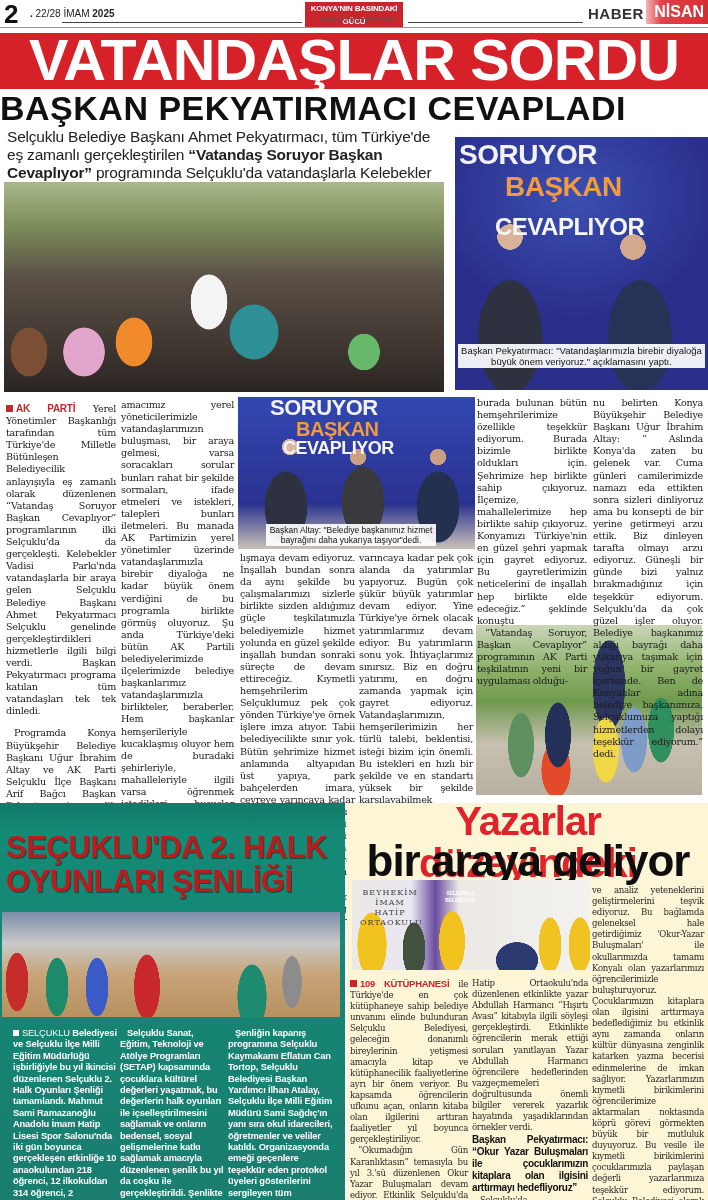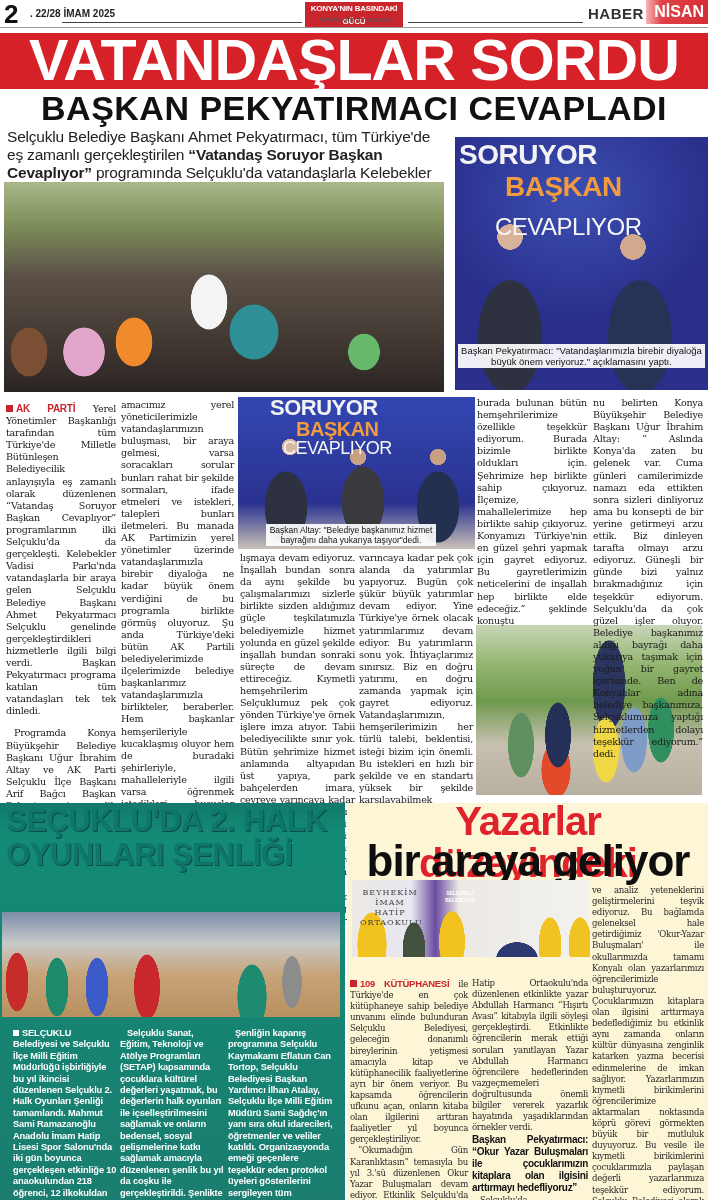--- a/index.html
+++ b/index.html
@@ -2,51 +2,51 @@
 <html><head>
 <meta charset="utf-8">
 <style>
 *{box-sizing:border-box;margin:0;padding:0}
 body{width:708px;height:1200px;background:#fff;font-family:"DejaVu Serif",serif;overflow:hidden;position:relative;color:#1a1a1a}
 .abs{position:absolute}
 
 .mast{left:0;top:0;width:708px;height:28px;background:#fff}
 .pnum{left:4px;top:0;font:900 26px/28px "Liberation Sans",sans-serif;color:#111}
 .pdate{left:30px;top:8px;font:700 10px/12px "Liberation Sans",sans-serif;color:#222}
-.pdate b{font-weight:700}
+.pdate b{font-weight:400}
 .mrule{top:22px;height:1px;background:#444}
 .slogan{left:305px;top:2px;width:98px;height:25px;background:#c8252d;color:#fff;font:700 8px/13px "Liberation Sans",sans-serif;text-align:center;letter-spacing:-.2px}
 .url{left:320px;top:15px;font:8px/10px "Liberation Sans",sans-serif;color:#555}
 .haber{left:588px;top:5px;font:900 15px/18px "Liberation Sans",sans-serif;color:#333;letter-spacing:.5px}
 .imza{left:646px;top:0;width:62px;height:24px;background:linear-gradient(90deg,#f4b4b6 0%,#e14148 25%,#d62d35 100%);color:#fff;font:900 16px/24px "Liberation Sans",sans-serif;text-align:right;padding-right:4px}
 
 .redband{left:0;top:33px;width:708px;height:56px;background:#d62129}
 .h1{left:0;top:30px;width:708px;text-align:center;font:900 58px/60px "Liberation Sans",sans-serif;color:#fff;letter-spacing:-1px;transform:scaleX(1.02)}
-.h2{left:0;top:88px;width:708px;text-align:center;font:900 34px/40px "Liberation Sans",sans-serif;color:#111;letter-spacing:.5px}
+.h2{left:0;top:88px;width:708px;text-align:left;font:900 34px/40px "Liberation Sans",sans-serif;color:#111;letter-spacing:.5px}
 .lede{left:7px;top:128px;width:440px;font:15.5px/18px "Liberation Sans",sans-serif;color:#222;letter-spacing:-.2px}
 .lede b{font-weight:900}
 
 .photo{overflow:hidden}
 .ph-crowd{left:4px;top:182px;width:440px;height:210px;background:
  radial-gradient(ellipse 30px 45px at 205px 120px,#f4f4f4 60%,transparent 62%),
  radial-gradient(ellipse 40px 45px at 250px 150px,#2e8f96 60%,transparent 62%),
  radial-gradient(ellipse 30px 40px at 130px 160px,#f08a2a 60%,transparent 62%),
  radial-gradient(ellipse 34px 40px at 80px 170px,#e2a6cd 60%,transparent 62%),
  radial-gradient(ellipse 30px 40px at 25px 170px,#7a4f34 60%,transparent 62%),
  radial-gradient(ellipse 26px 30px at 360px 170px,#67b86a 60%,transparent 62%),
  linear-gradient(180deg,#a8b88a 0%,#7e8f5a 20%,#5a5046 45%,#3e3530 80%,#2b2522 100%)}
 .ph-stage1{left:455px;top:137px;width:253px;height:253px;background:
  radial-gradient(ellipse 45px 80px at 55px 200px,#2d3140 70%,transparent 72%),
  radial-gradient(ellipse 45px 80px at 185px 200px,#263357 70%,transparent 72%),
  radial-gradient(circle 14px at 55px 100px,#d8b39a 90%,transparent 92%),
  radial-gradient(circle 14px at 178px 110px,#d3a98e 90%,transparent 92%),
  radial-gradient(ellipse 140px 120px at 120px 60px,#3b4fb0,#2a2f8c)}
 .stxt{font:900 28px/28px "Liberation Sans",sans-serif;color:#f3f3f6;letter-spacing:-.5px}
 .stxt.o{color:#f29a3f}
-.stxt.t{font-weight:400;font-size:24px;color:#f5f5f5}
+.stxt.t{font-weight:700;font-size:24px;color:#f5f5f5}
 .caption{background:rgba(255,255,255,.92);font:9.5px/11px "Liberation Sans",sans-serif;color:#111;text-align:center;padding:1px 3px}
 .ph-stage2{left:238px;top:397px;width:237px;height:152px;background:
  radial-gradient(ellipse 30px 50px at 48px 110px,#2d3140 70%,transparent 72%),
  radial-gradient(ellipse 30px 50px at 125px 105px,#3a3a3e 70%,transparent 72%),
  radial-gradient(ellipse 30px 50px at 200px 110px,#24304f 70%,transparent 72%),
  radial-gradient(circle 9px at 52px 50px,#d7b79f 90%,transparent 92%),
  radial-gradient(circle 9px at 120px 60px,#caa084 90%,transparent 92%),
  radial-gradient(circle 9px at 200px 60px,#caa084 90%,transparent 92%),
  linear-gradient(180deg,#3347b2,#2a3290 70%,#c9c1b8 100%)}
 .ph-park{left:476px;top:625px;width:226px;height:170px;background:
@@ -60,37 +60,37 @@
  linear-gradient(180deg,#c9d6b8 0%,#8fb36b 25%,#6f9a4e 45%,#c7c0b0 70%,#b8b0a0 100%)}
 
 .col{font:9.6px/12.1px "DejaVu Serif",serif;color:#1c1c1c;text-align:justify;letter-spacing:-.25px}
 .col p{margin:0;text-indent:8px}
 .col p.noind{text-indent:0}
 .kicker{color:#c8252d;font:900 10px/12px "Liberation Sans",sans-serif}
 .sq{display:inline-block;width:7px;height:7px;background:#c8252d;margin-right:3px;vertical-align:0}
 .subhd{font:900 11.2px/12.5px "Liberation Sans",sans-serif;color:#111;margin:2px 0 2px 8px;text-indent:0;letter-spacing:.2px}
 
 .green{left:0;top:803px;width:345px;height:397px;background:linear-gradient(180deg,#127a6a 0%,#138b76 8%,#1a7d70 100%)}
-.ghead{left:6px;top:804px;width:340px;font:900 31px/34px "Liberation Sans",sans-serif;color:#0f766e;text-shadow:1px 1px 0 #0c4f45;letter-spacing:-.5px}
+.ghead{left:6px;top:831px;width:340px;font:900 31px/34px "Liberation Sans",sans-serif;color:#b91c1c;text-shadow:1px 1px 0 #0c4f45;letter-spacing:-.5px}
 .ph-folk{left:2px;top:912px;width:338px;height:105px;background:
  radial-gradient(ellipse 14px 36px at 15px 70px,#c62c2a 80%,transparent 82%),
  radial-gradient(ellipse 14px 36px at 55px 75px,#1d8b6b 80%,transparent 82%),
  radial-gradient(ellipse 14px 36px at 95px 75px,#3b5bc8 80%,transparent 82%),
  radial-gradient(ellipse 16px 40px at 145px 75px,#c8282c 80%,transparent 82%),
  radial-gradient(ellipse 18px 40px at 250px 85px,#1e8a70 80%,transparent 82%),
  radial-gradient(ellipse 12px 32px at 290px 70px,#8c8c8c 80%,transparent 82%),
  linear-gradient(180deg,#7c8ca8 0%,#c9c9c9 30%,#c7a377 60%,#b89160 100%)}
 .gcol{font:700 9.3px/11.4px "Liberation Sans",sans-serif;color:#fff;letter-spacing:-.15px}
 .gcol p{margin:0;text-indent:7px}
-.gcol .kick{color:#fff;font-weight:700}
+.gcol .kick{color:#fff;font-weight:400}
 
 .yellow{left:347px;top:803px;width:361px;height:397px;background:#fdf6d6}
 .yh1{left:348px;top:800px;width:360px;text-align:center;font:900 40px/42px "Liberation Sans",sans-serif;color:#e0222a;letter-spacing:-1px}
 .yh2{left:348px;top:838px;width:360px;text-align:center;font:900 44px/46px "Liberation Sans",sans-serif;color:#0e0e0e;letter-spacing:-1px}
-.ph-kids{left:352px;top:880px;width:238px;height:77px;background:
+.ph-kids{left:352px;top:880px;width:238px;height:90px;background:
  radial-gradient(ellipse 18px 40px at 20px 65px,#f2c21f 80%,transparent 82%),
  radial-gradient(ellipse 14px 34px at 62px 70px,#41513e 80%,transparent 82%),
  radial-gradient(ellipse 16px 38px at 100px 62px,#f2c21f 80%,transparent 82%),
  radial-gradient(ellipse 26px 22px at 165px 80px,#2b3a70 80%,transparent 82%),
  radial-gradient(ellipse 14px 34px at 198px 65px,#f0c323 80%,transparent 82%),
  radial-gradient(ellipse 14px 34px at 228px 65px,#f0c323 80%,transparent 82%),
  linear-gradient(90deg,#ece9e5 0%,#e8e6f0 25%,#6a4ca0 35%,#ece9e5 45%,#f3f2ef 100%)}
 .ycol{font:8.6px/11.1px "DejaVu Serif",serif;color:#2a2a2a;letter-spacing:-.3px;text-align:justify}
 .ycol p{margin:0;text-indent:8px}
 .ysub{font:900 10px/12px "Liberation Sans",sans-serif;color:#111;margin:1px 0 1px 0}
@@ -153,20 +153,21 @@
 <div class="abs col" style="left:240px;top:552px;width:115px">
   <p class="noind">lışmaya devam ediyoruz. İnşallah bundan sonra da aynı şekilde bu çalışmalarımızı sizlerle birlikte sizden aldığımız güçle teşkilatımızla belediyemizle hizmet yolunda en güzel şekilde inşallah bundan sonraki süreçte de devam ettireceğiz. Kıymetli hemşehrilerim Selçuklumuz pek çok yönden Türkiye'ye örnek işlere imza atıyor. Tabii belediyecilikte sınır yok. Bütün şehrimize hizmet anlamında altyapıdan üst yapıya, park bahçelerden imara, çevreye varıncaya kadar çok sayıda iş yapıyoruz. Şehrimizin huzuru için, güvenliği için, şehrimizin standardının yükselmesi için gayret ediyoruz. Temel belediyecilik hizmetlerinin yanında eğitimden, sağlığa, spordan, kültüre, güvenliğe,</p>
 </div>
 
 <div class="abs col" style="left:359px;top:552px;width:114px">
   <p class="noind">varıncaya kadar pek çok alanda da yatırımlar yapıyoruz. Bugün çok şükür büyük yatırımlar devam ediyor. Yine Türkiye'ye örnek olacak yatırımlarımız devam ediyor. Bu yatırımların sonu yok. İhtiyaçlarımız sınırsız. Biz en doğru yatırımı, en doğru zamanda yapmak için gayret ediyoruz. Vatandaşlarımızın, hemşerilerimizin her türlü talebi, beklentisi, isteği bizim için önemli. Bu istekleri en hızlı bir şekilde ve en standartı yüksek bir şekilde karşılayabilmek öncelikli görevimiz. Bu manada tüm ekibimizle meclis üyelerimizle, teşkilatımızla, mahalle yönetimlerimizle el ele vererek birlikte hem planlamalarımızı yapıyoruz hem de projelerimizi hayata geçiriyoruz. Ben</p>
 </div>
 
 <div class="abs col" style="left:477px;top:397px;width:110px">
   <p class="noind">burada bulunan bütün hemşehrilerimize özellikle teşekkür ediyorum. Burada bizimle birlikte oldukları için. Şehrimize hep birlikte sahip çıkıyoruz. İlçemize, mahallelerimize hep birlikte sahip çıkıyoruz. Konyamızı Türkiye'nin en güzel şehri yapmak için gayret ediyoruz. Bu gayretlerimizin neticelerini de inşallah hep birlikte elde edeceğiz.” şeklinde konuştu</p>
+  <p>“Vatandaş Soruyor, Başkan Cevaplıyor” programının AK Parti teşkilatının yeni bir uygulaması olduğu-</p>
 </div>
 
 <div class="abs col" style="left:593px;top:397px;width:110px">
   <p class="noind">nu belirten Konya Büyükşehir Belediye Başkanı Uğur İbrahim Altay: “ Aslında Konya'da zaten bu gelenek var. Cuma günleri camilerimizde namazı eda ettikten sonra sizleri dinliyoruz ama bu konsepti de bir yerine getirmeyi arzu ettik. Biz dinleyen tarafta olmayı arzu ediyoruz. Güneşli bir günde bizi yalnız bırakmadığınız için teşekkür ediyorum. Selçuklu'da da çok güzel işler oluyor. Belediye başkanımız aldığı bayrağı daha yukarıya taşımak için yoğun bir gayret içerisinde. Ben de Konyalılar adına belediye başkanımıza, Selçuklumuza yaptığı hizmetlerden dolayı teşekkür ediyorum.” dedi.</p>
 </div>
 
 <div class="abs green"></div>
 <div class="abs photo ph-folk"></div>
 <div class="abs ghead">
   <div>SEÇUKLU'DA 2. HALK</div>

